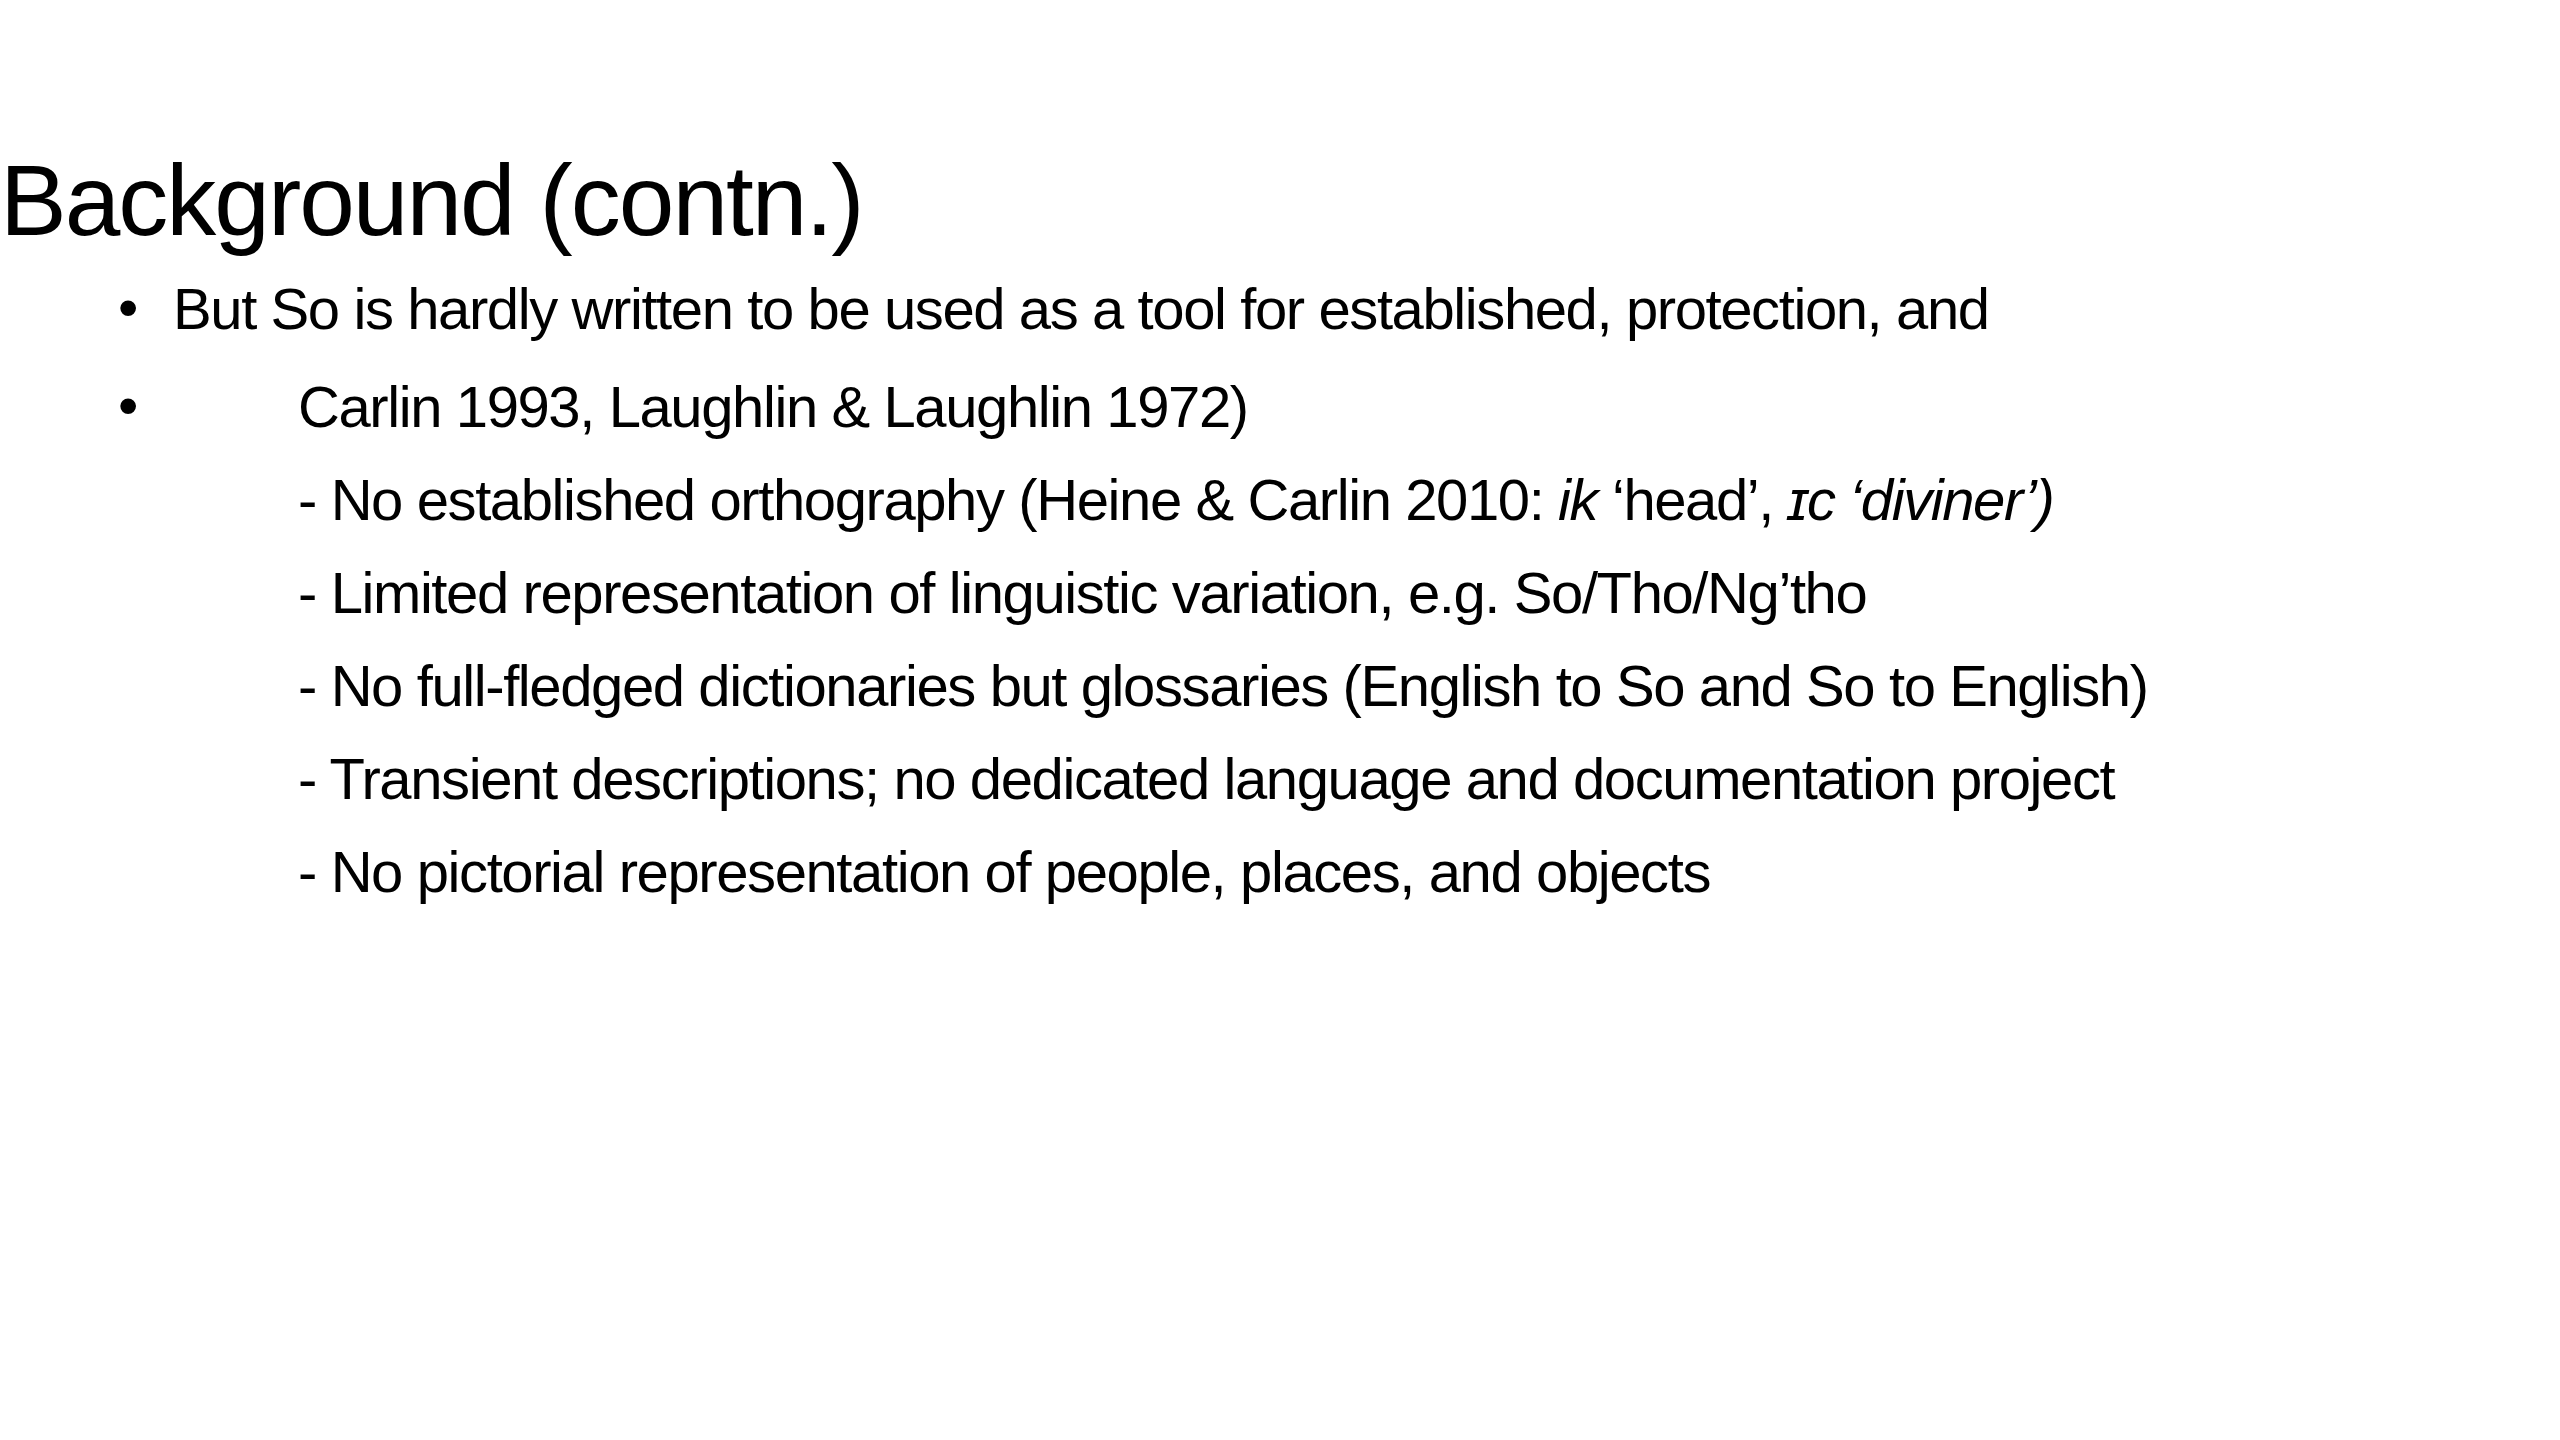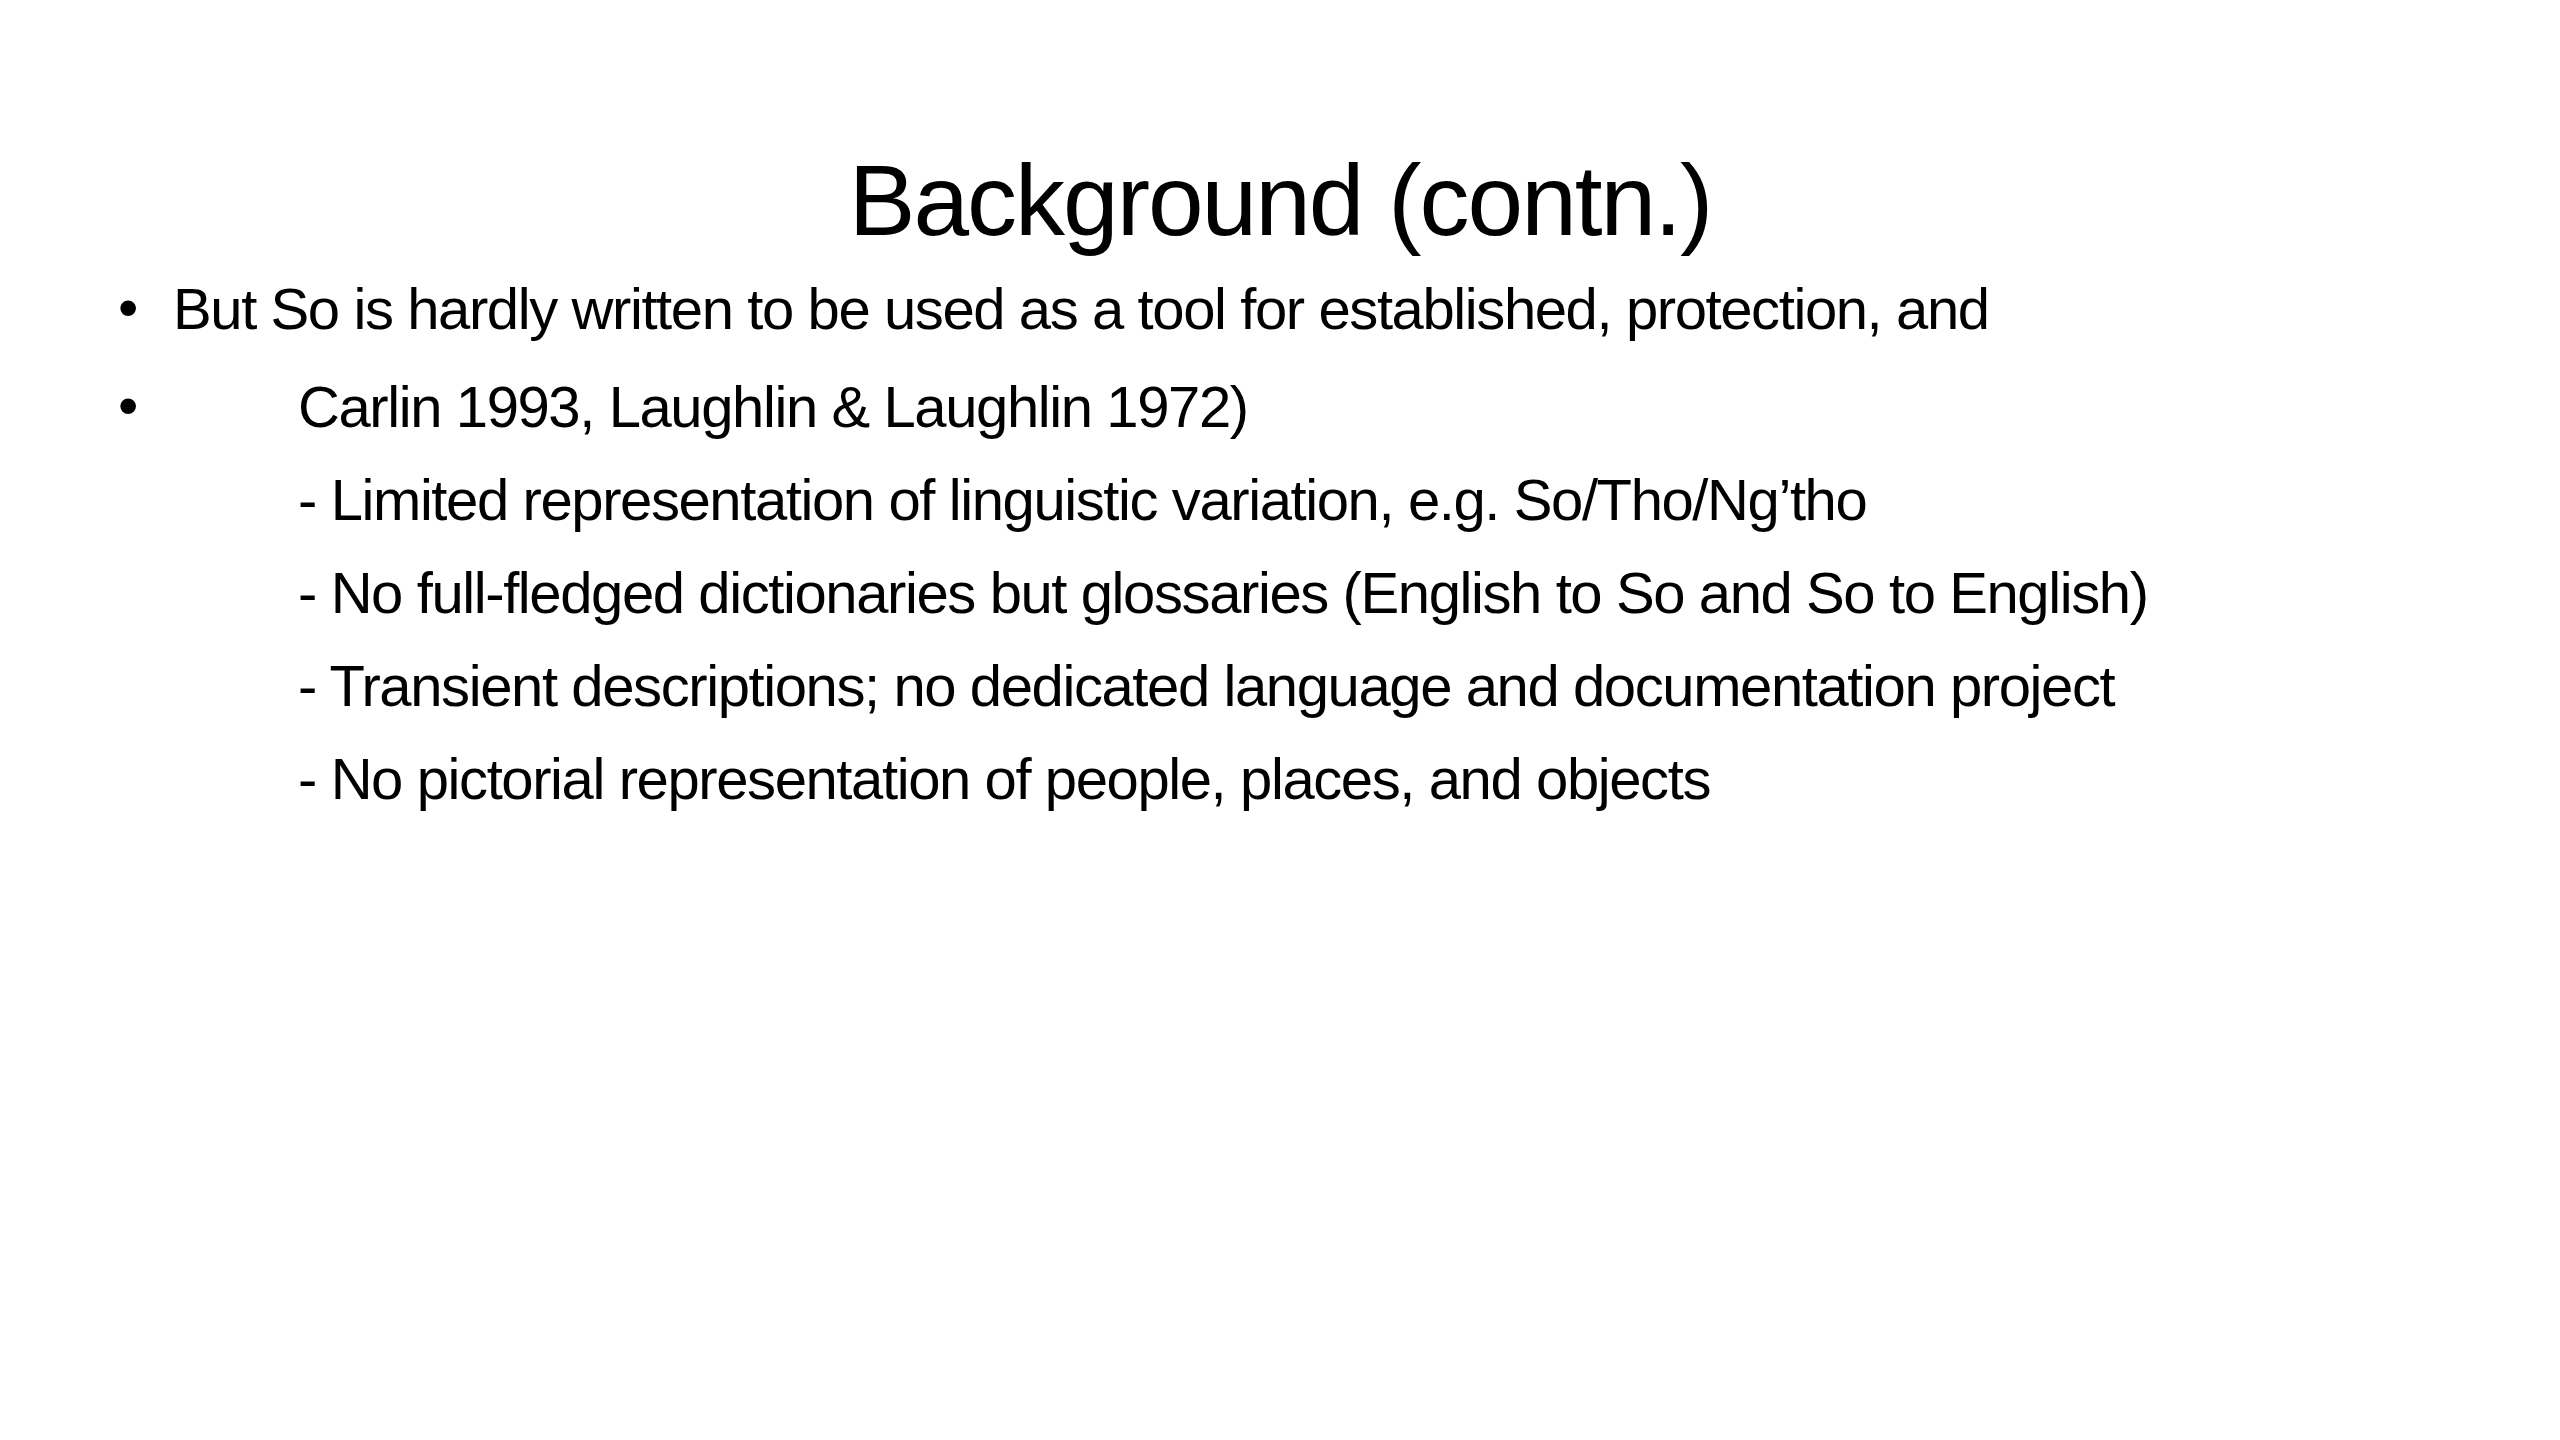--- a/index.html
+++ b/index.html
@@ -15,21 +15,21 @@
     font-family: "Liberation Sans", sans-serif;
     color: #000000;
     background: #ffffff;
   }
   .title {
     margin: 150px 0 0 0;
     font-size: 100px;
     font-weight: 400;
     line-height: 100px;
     letter-spacing: -2px;
-    text-align: center;
+    text-align: left;
     white-space: pre;
   }
   .body {
     margin-top: 27px;
     padding-left: 173px;
     font-size: 58px;
     line-height: 64px;
     letter-spacing: -1.4px;
   }
   .bullet {
@@ -69,20 +69,23 @@
 
     <div class="bullet">
       <span class="dot">•</span>
     </div>
 
 
     <div class="sub">
       <span class="line">Carlin 1993, Laughlin &amp; Laughlin 1972)</span>
     </div>
 
+    <div class="sub">
+      <span class="line"><span>- No established orthography (Heine &amp; Carlin 2010: </span><span class="it">ik</span><span> ‘head’, </span><span class="it">ɪc ‘diviner’)</span></span>
+    </div>
 
     <div class="sub">
       <span class="line">- Limited representation of linguistic variation, e.g. So/Tho/Ng’tho</span>
     </div>
 
     <div class="sub">
       <span class="line">- No full-fledged dictionaries but glossaries (English to So and So to English)</span>
     </div>
 
     <div class="sub">

